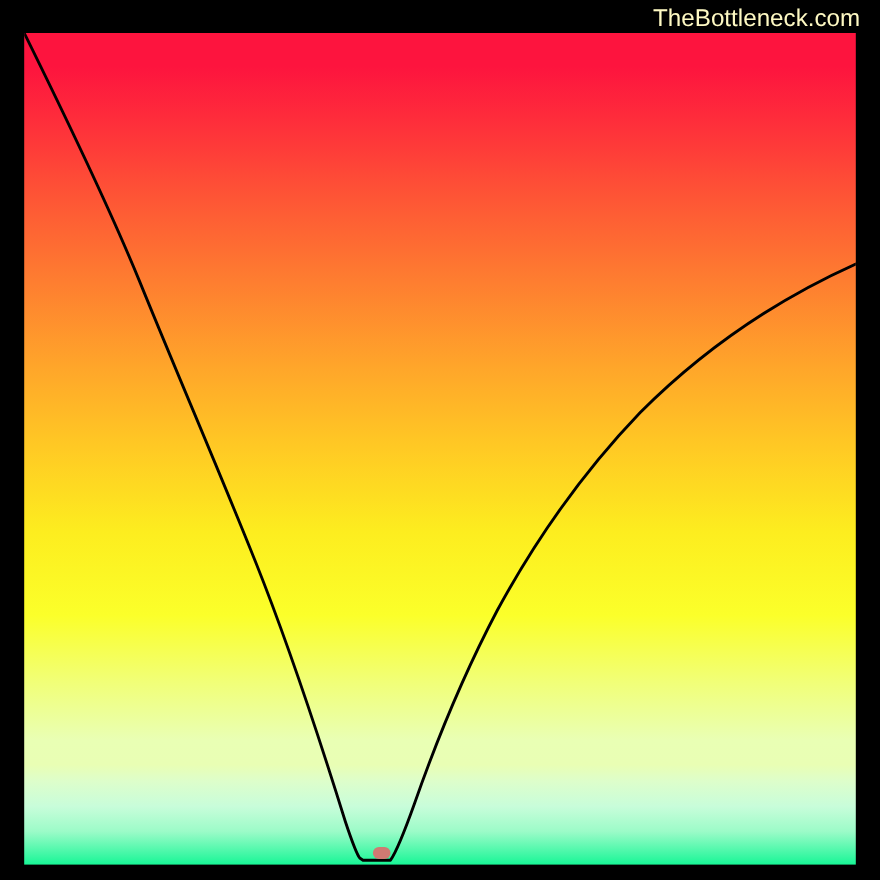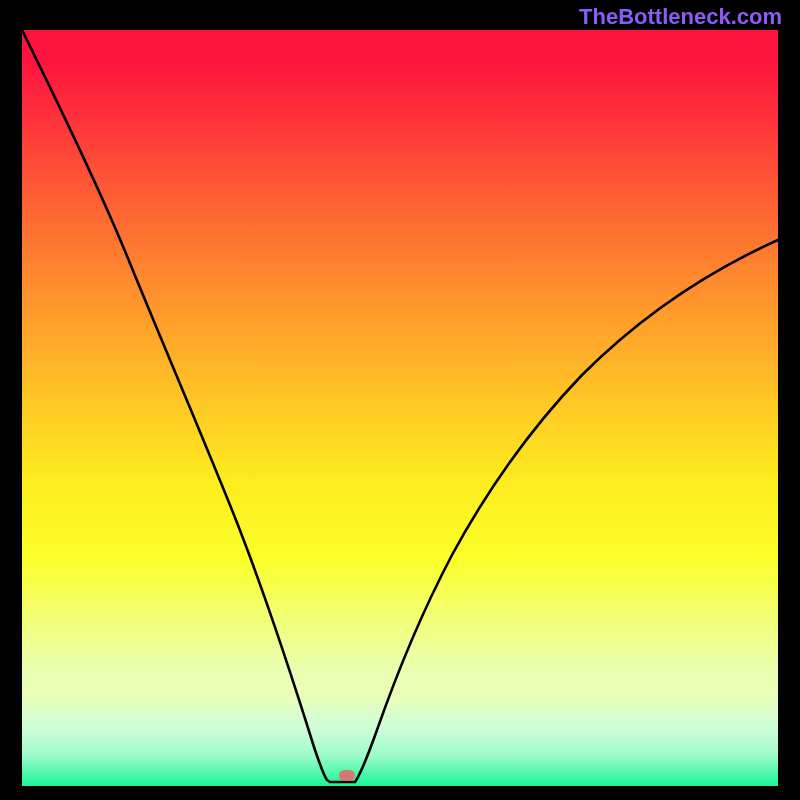--- a/index.html
+++ b/index.html
@@ -17,21 +17,21 @@
 #fbff2a 70%,
 #f1ff77 78%,
 #e9ffb4 85%,
 #e9feb4 88%,
 #ddfecb 90%,
 #c8fdda 93%,
 #9cfbc8 96%,
 #18f696 100%)}
 .curve{position:absolute;left:0;top:0;width:756px;height:756px}
 .dot{position:absolute;width:16px;height:11px;border-radius:6px;background:#cf7a72;left:317px;top:740px}
-.watermark{position:absolute;top:4px;right:18px;color:#8b5cf6;font-size:22px;font-weight:700}
+.watermark{position:absolute;top:4px;right:18px;color:#fef9c3;font-size:22px;font-weight:400}
 </style>
 </head>
 <body>
 
 <div class="watermark">TheBottleneck.com</div>
 
 <div class="frame">
   <div class="plot"></div>
   <svg class="curve" viewBox="0 0 756 756" preserveAspectRatio="none">
     <path d="M0 0

